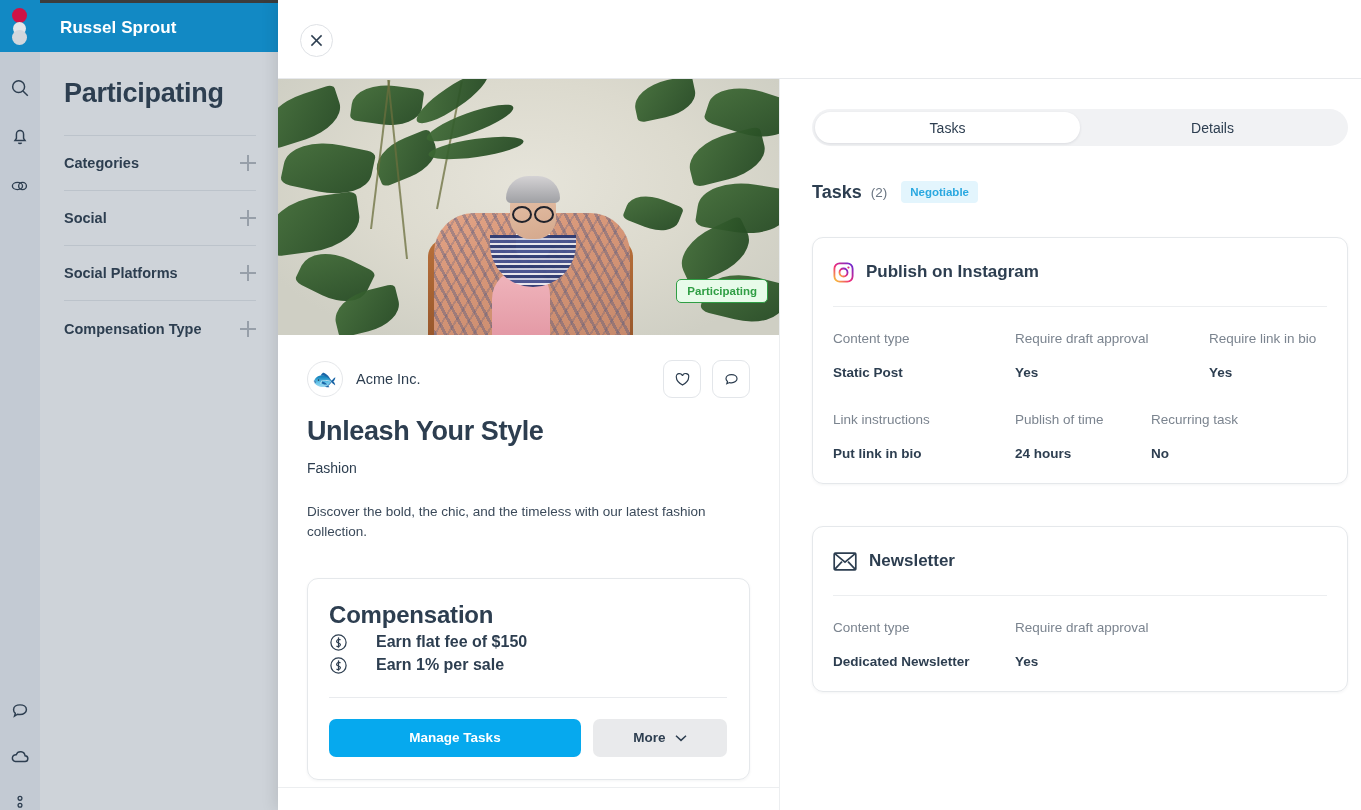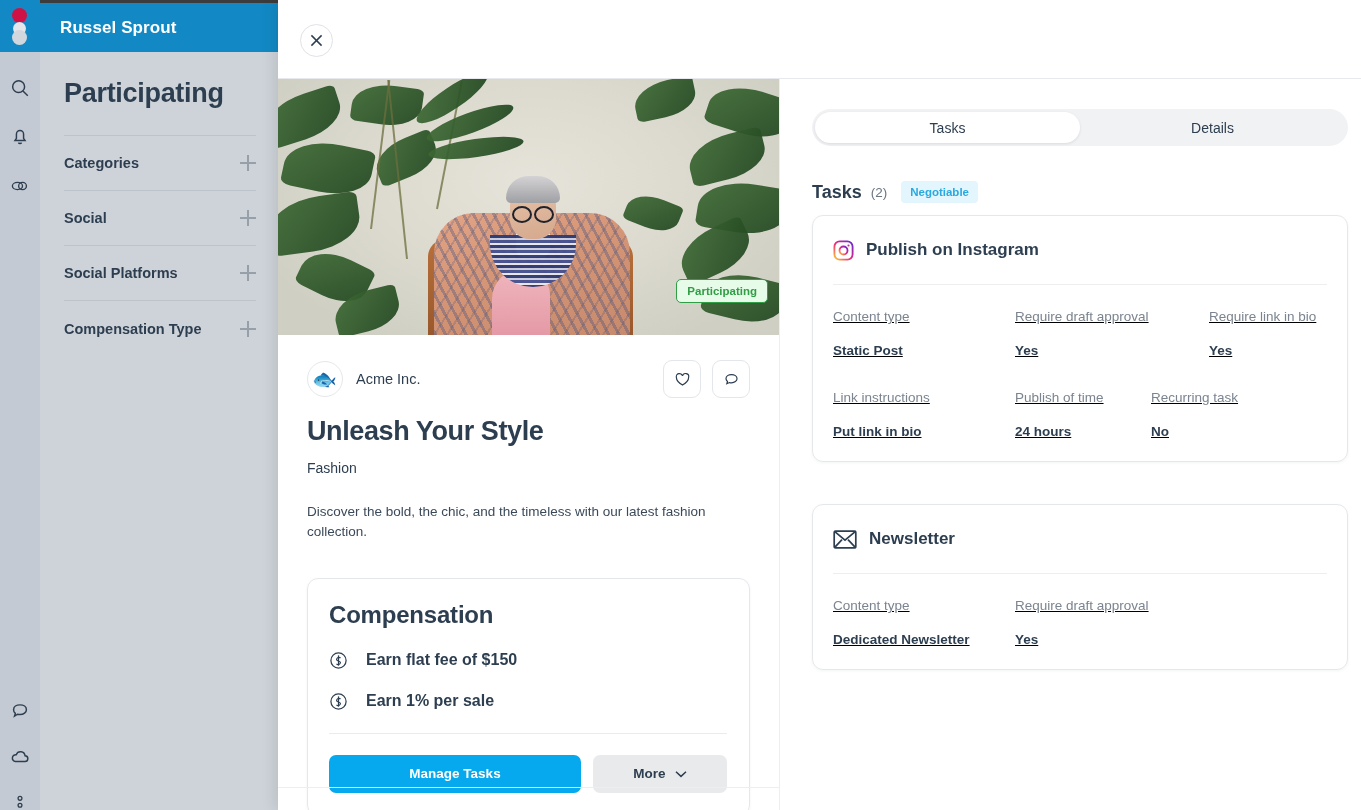--- a/index.html
+++ b/index.html
@@ -220,21 +220,21 @@
 
   .comp-card {
     margin-top: 35px; border: 1px solid #e5e8eb; border-radius: 11px;
     padding: 22px 22px 22px 21px;
     box-shadow: 0 1px 3px rgba(20,30,50,.05);
   }
   .comp-title {
     font-size: 24px; font-weight: 700; color: #2d3e50; letter-spacing: -.2px;
   }
   .comp-item {
-    display: flex; align-items: center; gap: 18px; margin-top: 22px;
+    display: flex; align-items: center; gap: 28px; margin-top: 4px;
   }
   .coin { width: 19px; height: 19px; flex: none; }
   .comp-text { font-size: 16px; font-weight: 700; color: #2d3e50; }
   .comp-sep { margin: 22px 0 0 0; height: 1px; background: #e9ebee; }
   .comp-actions { display: flex; gap: 12px; margin-top: 21px; }
   .btn-primary {
     flex: 1 1 auto; height: 38px; border: none; border-radius: 7px;
     background: #06a9ee; color: #fff; font-size: 13.5px; font-weight: 700;
     font-family: inherit; cursor: pointer;
   }
@@ -268,29 +268,29 @@
     display: flex; align-items: center; gap: 9px; margin-top: 35px;
   }
   .tasks-head-title { font-size: 18px; font-weight: 700; color: #2d3e50; }
   .tasks-count { font-size: 13.5px; color: #6b7683; }
   .badge-neg {
     background: #e3f5fd; color: #2aa8e0; font-size: 11.5px; font-weight: 600;
     padding: 5px 9px; border-radius: 4px; margin-left: 5px;
   }
 
   .task-card {
-    margin-top: 12px; width: 536px;
+    margin-top: 34px; width: 536px;
     border: 1px solid #e5e8eb; border-radius: 11px;
     padding: 17px 20px 22px 20px;
     box-shadow: 0 1px 3px rgba(20,30,50,.05);
   }
   .task-head { display: flex; align-items: center; gap: 12px; height: 34px; }
   .task-name { font-size: 17px; font-weight: 700; color: #2d3e50; }
   .task-rule { height: 1px; background: #eceef0; margin: 17px 0 0 0; }
-  .field-grid { display: flex; margin-top: 24px; text-decoration: underline; }
+  .field-grid { display: flex; margin-top: 24px; }
   .field { }
   .field-label { font-size: 13.5px; color: #7b848f; }
   .field-value { font-size: 13.5px; font-weight: 700; color: #2d3e50; margin-top: 19px; }
 
   .ig-icon { width: 21px; height: 21px; flex: none; }
   .mail-icon { width: 24px; height: 19px; flex: none; }
 </style>
 </head>
 <body>
 

